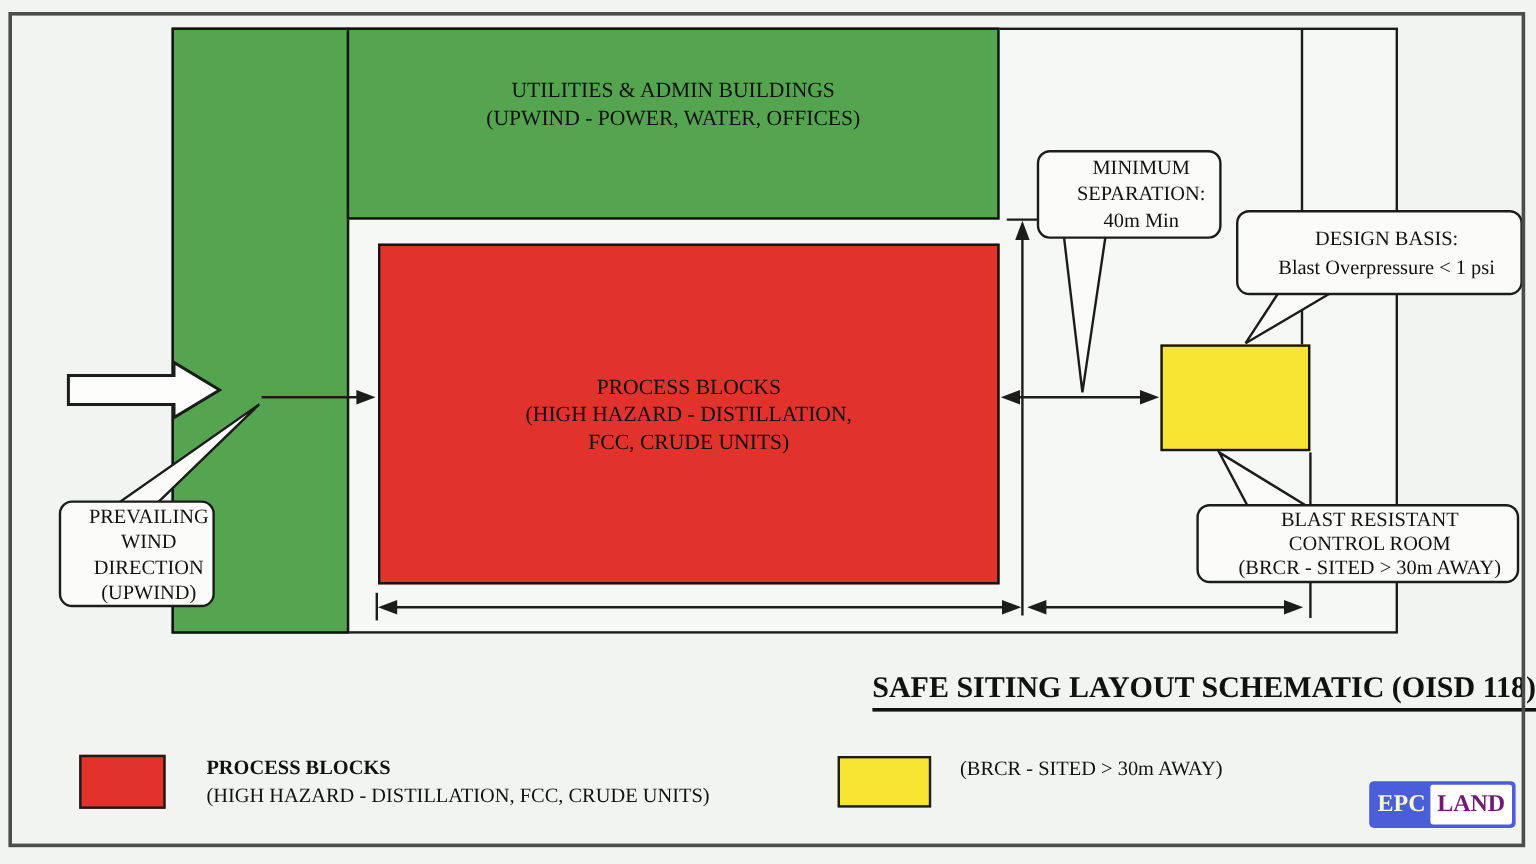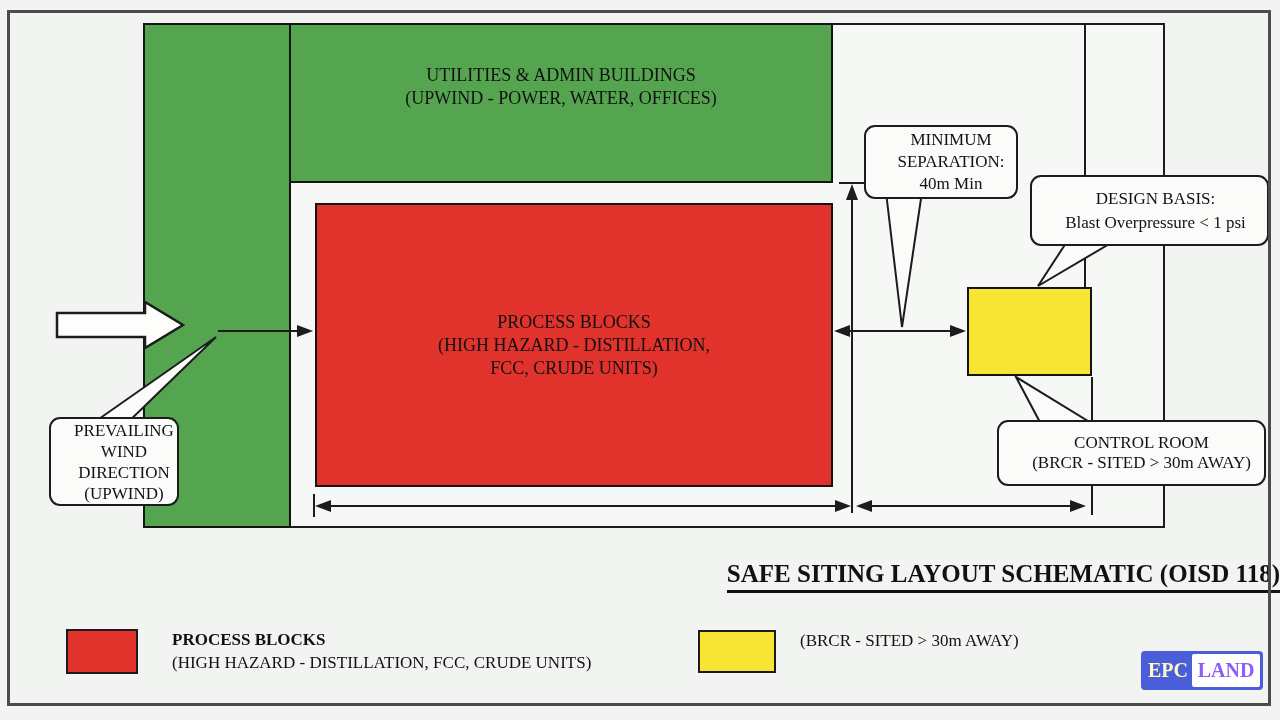--- a/index.html
+++ b/index.html
@@ -45,21 +45,21 @@
   .sw-yel{left:698px;top:630px;width:78px;height:43px;background:#f8e433;}
   .ltext{position:absolute;font-size:17px;line-height:23px;}
   .lt1{left:172px;top:628px;}
   .lt2{left:800px;top:629px;}
   .ltext .b{font-weight:bold;}
   
   .logo{position:absolute;left:1141px;top:651px;width:122px;height:39px;
     background:#4a5ed9;border-radius:4px;display:flex;align-items:stretch;
     padding:3px;box-sizing:border-box;font-weight:bold;font-size:20px;}
   .logo .epc{flex:0 0 48px;color:#fef9c3;display:flex;align-items:center;justify-content:center;}
-  .logo .land{flex:1;background:#fff;color:#8b5cf6;display:flex;align-items:center;justify-content:center;border-radius:2px;}
+  .logo .land{flex:1;background:#fff;color:#701a75;display:flex;align-items:center;justify-content:center;border-radius:2px;}
 </style>
 </head>
 <body>
 
 <div id="canvas">
 
   <div class="dbox"></div>
 
   <div class="block b-strip"></div>
 
@@ -131,20 +131,21 @@
     <div>SEPARATION:</div>
     <div>40m Min</div>
   </div>
 
   <div class="callout c-des">
     <div>DESIGN BASIS:</div>
     <div>Blast Overpressure &lt; 1 psi</div>
   </div>
 
   <div class="callout c-brcr">
+    <div>BLAST RESISTANT</div>
     <div>CONTROL ROOM</div>
     <div>(BRCR - SITED &gt; 30m AWAY)</div>
   </div>
 
   <div class="title-row">
     <span>SAFE SITING LAYOUT SCHEMATIC (OISD 118)</span>
   </div>
 
   <div class="swatch sw-red" style="background: rgb(225, 50, 44);"></div>
   <div class="ltext lt1">

